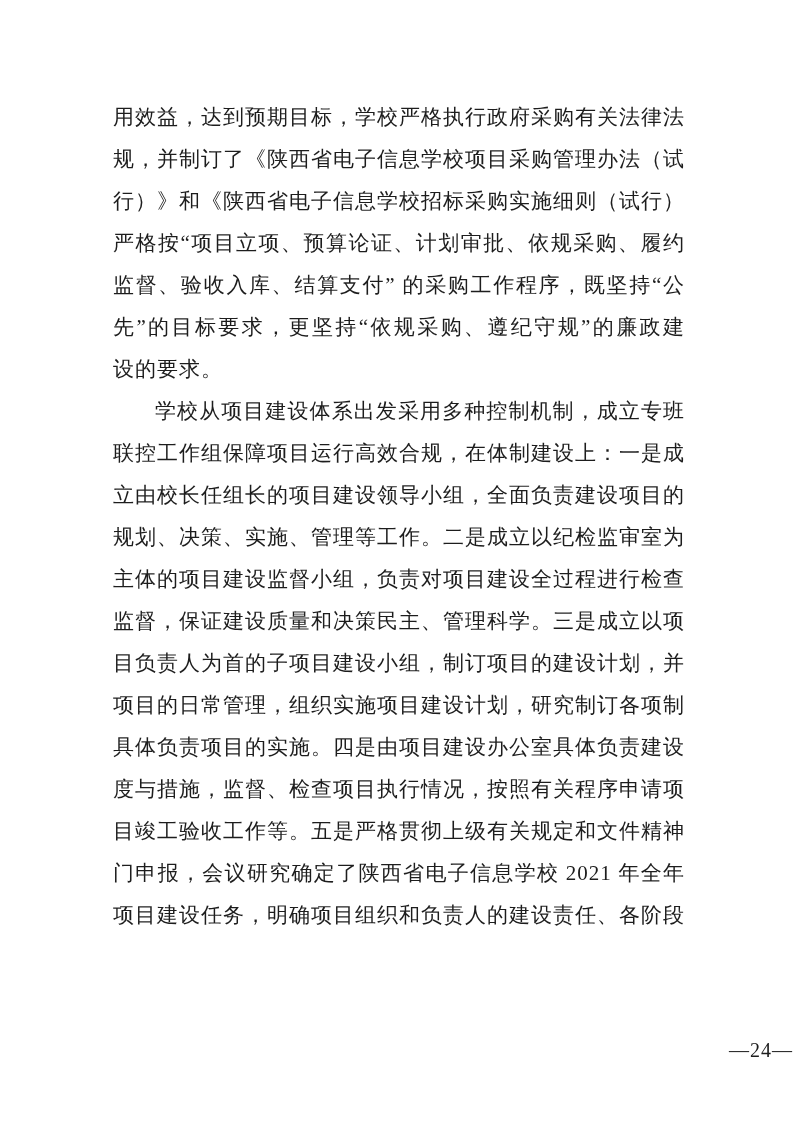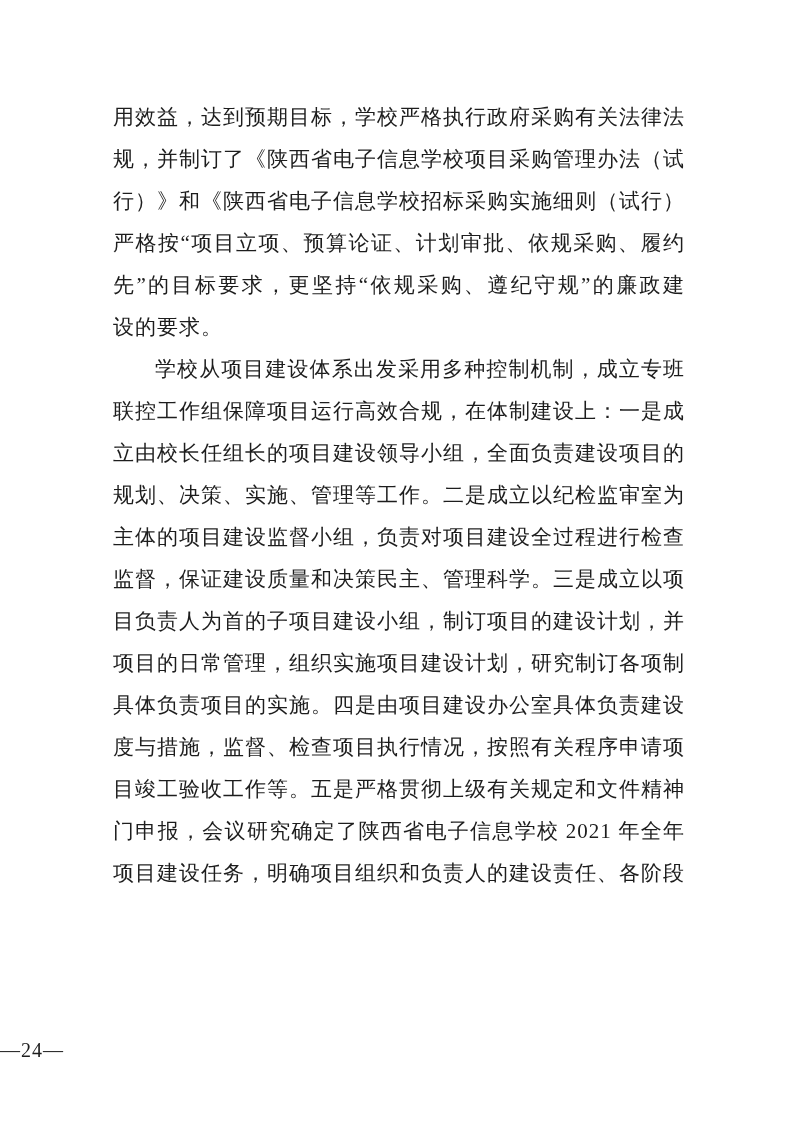--- a/index.html
+++ b/index.html
@@ -38,37 +38,38 @@
     text-align-last: left;
   }
   .line.indent {
     text-indent: 42px;
   }
   .footer {
     position: absolute;
     left: 0;
     top: 1035px;
     width: 100%;
-    text-align: left;
+    text-align: right;
     font-size: 20px;
     line-height: 30px;
     letter-spacing: 1px;
     color: #1d1d1d;
   }
 </style>
 </head>
 <body>
 
 <div class="page">
   <div class="text-block">
 
     <div class="line">用效益，达到预期目标，学校严格执行政府采购有关法律法</div>
     <div class="line">规，并制订了《陕西省电子信息学校项目采购管理办法（试</div>
     <div class="line">行）》和《陕西省电子信息学校招标采购实施细则（试行）》，</div>
     <div class="line">严格按“项目立项、预算论证、计划审批、依规采购、履约</div>
+    <div class="line">监督、验收入库、结算支付” 的采购工作程序，既坚持“公</div>
     <div class="line">先”的目标要求，更坚持“依规采购、遵纪守规”的廉政建</div>
     <div class="line short">设的要求。</div>
 
     <div class="line indent">学校从项目建设体系出发采用多种控制机制，成立专班</div>
     <div class="line">联控工作组保障项目运行高效合规，在体制建设上：一是成</div>
     <div class="line">立由校长任组长的项目建设领导小组，全面负责建设项目的</div>
     <div class="line">规划、决策、实施、管理等工作。二是成立以纪检监审室为</div>
     <div class="line">主体的项目建设监督小组，负责对项目建设全过程进行检查、</div>
     <div class="line">监督，保证建设质量和决策民主、管理科学。三是成立以项</div>
     <div class="line">目负责人为首的子项目建设小组，制订项目的建设计划，并</div>

